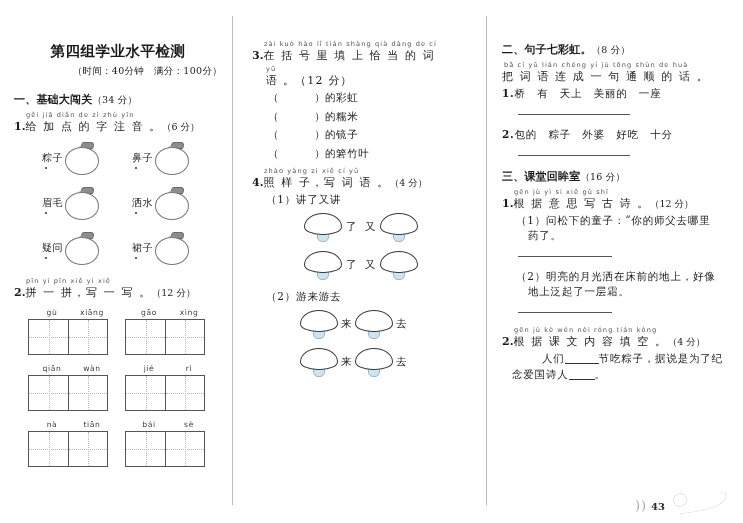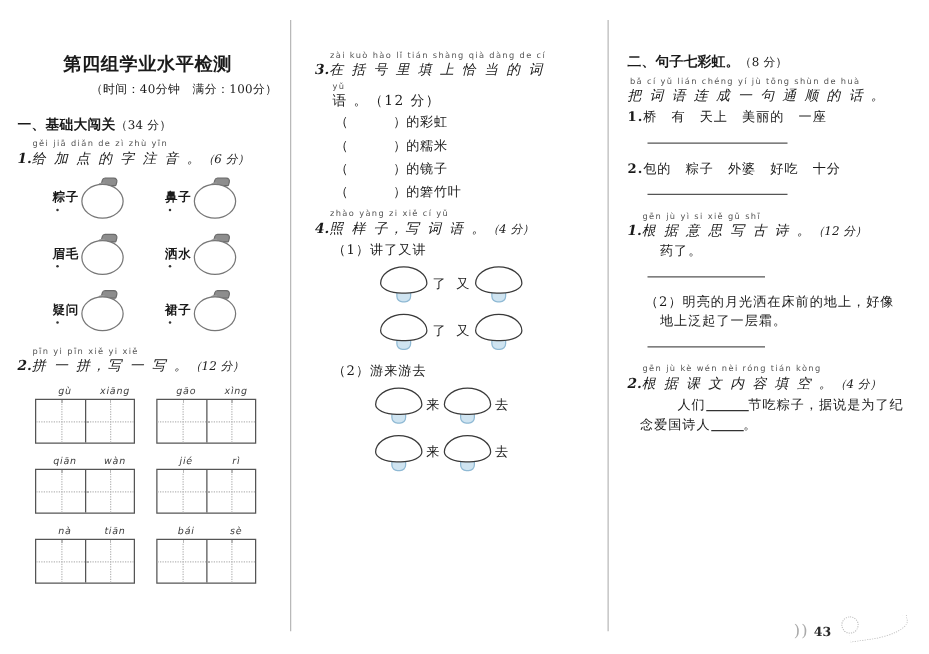--- a/index.html
+++ b/index.html
@@ -59,21 +59,20 @@
     color:#555;
     letter-spacing:1.1px;
     margin:4px 0 0 12px;
     white-space:nowrap;
   }
   .qline {
     font-size:11px;
     letter-spacing:1.6px;
     margin:0 0 2px 0;
     white-space:nowrap;
-    font-style:italic;
   }
   .qline .num { font-weight:bold; letter-spacing:0; }
   .qline .pts { font-size:9.5px; letter-spacing:0; }
   .qcont { font-size:11px; letter-spacing:1.2px; margin-left:14px; }
 
   .plain {
     font-size:10.5px;
     letter-spacing:0.8px;
     margin:3px 0 3px 0;
   }
@@ -92,21 +91,21 @@
   .bracket-row .gap { display:inline-block; width:36px; }
 
   
   .fruit-grid {
     margin:8px 0 0 28px;
   }
   .fruit-row { display:flex; margin-bottom:11px; }
   .fruit-cell { display:flex; align-items:center; width:108px; }
   .fruit-word {
     font-size:10px; letter-spacing:0.5px;
-    position:relative; padding-bottom:3px; white-space:nowrap;font-weight:bold;
+    position:relative; padding-bottom:3px; white-space:nowrap;
   }
   .fruit-word .dot {
     position:absolute; left:3px; bottom:-1px;
     width:2px; height:2px; border-radius:50%; background:#333;
   }
   .apple { position:relative; width:38px; height:34px; margin-left:1px; }
   .apple .body {
     position:absolute; left:1px; top:5px;
     width:34px; height:28px;
     border:1px solid #777; border-radius:50%;
@@ -120,21 +119,21 @@
     border-radius:2px 4px 1px 1px;
     transform:skewX(-16deg);
   }
   .apple .stem:after {
     content:""; position:absolute; left:-3px; top:3px;
     width:5px; height:4px; background:#9a9a9a;
     border-radius:50% 0 0 50%;
   }
 
   
-  .tz-wrap { margin:8px 0 0 14px;font-style:italic; }
+  .tz-wrap { margin:8px 0 0 14px; }
   .tz-row { display:flex; margin-bottom:9px; }
   .tz-block { width:104px; }
   .tz-pinyin {
     font-family:"DejaVu Sans", sans-serif;
     font-size:7.6px; color:#3d3d3d;
     letter-spacing:0.6px;
     display:flex; margin-bottom:2px; padding-left:4px;
   }
   .tz-pinyin span { width:40px; text-align:center; }
   .tz-grid {
@@ -467,26 +466,30 @@
 
     <div class="plain">
       <span class="num" style="font-weight:bold;">1.</span><span>桥　有　天上　美丽的　一座</span>
     </div>
     <div class="ansline"></div>
     <div class="plain">
       <span class="num" style="font-weight:bold;">2.</span><span>包的　粽子　外婆　好吃　十分</span>
     </div>
     <div class="ansline"></div>
 
+    <div class="sec-head">
+      <span>三、课堂回眸室</span><span class="pts">（16 分）</span>
+    </div>
 
     <div class="pinyin">gēn jù yì si xiě gǔ shī</div>
     <div class="qline">
       <span class="num">1.</span><span>根 据 意 思 写 古 诗 。</span><span class="pts">（12 分）</span>
     </div>
 
+    <div class="plain indent1" style="margin-bottom:0;">（1）问松下的童子：“你的师父去哪里</div>
     <div class="plain indent2" style="margin:1px 0 0 26px;">药了。</div>
     <div class="ansline w90"></div>
 
     <div class="plain indent1" style="margin-bottom:0;">（2）明亮的月光洒在床前的地上，好像</div>
     <div class="plain indent2" style="margin:1px 0 0 26px;">地上泛起了一层霜。</div>
     <div class="ansline w90"></div>
 
     <div class="pinyin">gēn jù kè wén nèi róng tián kòng</div>
     <div class="qline">
       <span class="num">2.</span><span>根 据 课 文 内 容 填 空 。</span><span class="pts">（4 分）</span>

